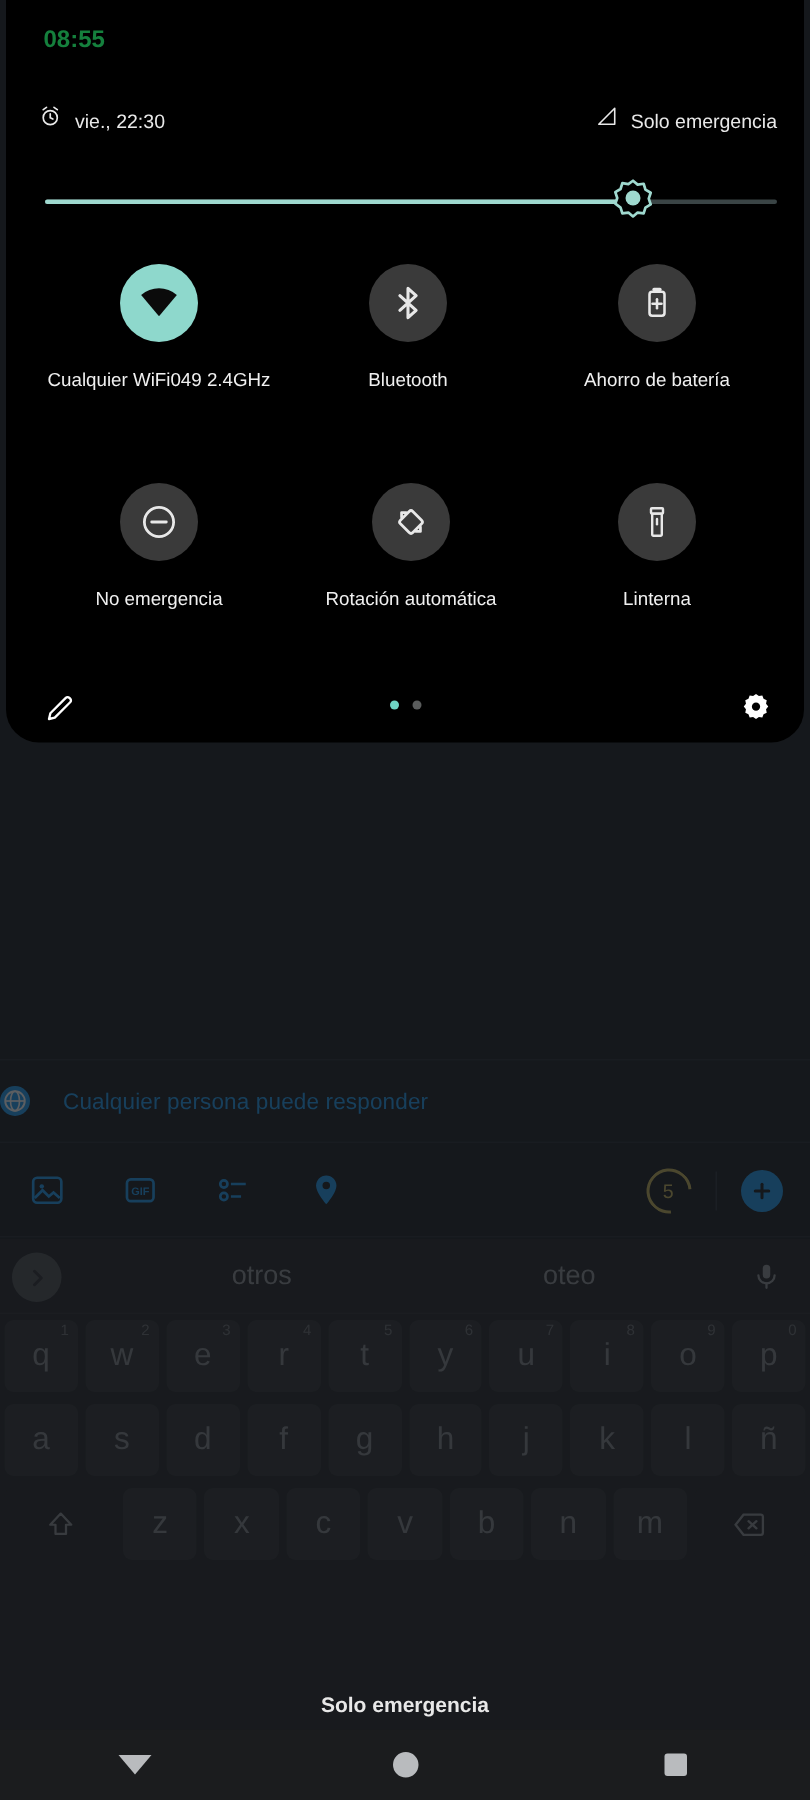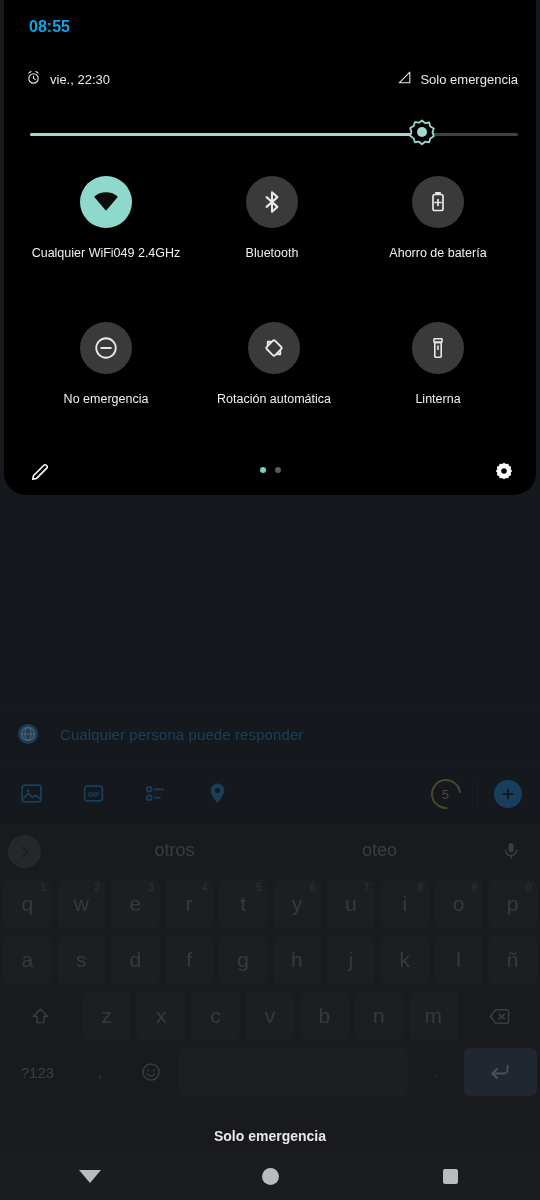--- a/index.html
+++ b/index.html
@@ -27,21 +27,20 @@
     background:#15181c;
   }
   .dimmed { opacity: 0.30; }
 
   #reply-row {
     position: absolute; left: 0; top: 706px;
     width: 540px; height: 56px;
     display: flex; align-items: center;
     border-top: 1px solid #23282d;
     border-bottom: 1px solid #23282d;
-    padding-left: 18px;
   }
   #reply-row .globe {
     width: 20px; height: 20px; border-radius: 50%;
     background: #1d9bf0; position: relative; flex: none;
   }
   #reply-row .globe svg { position:absolute; left:2px; top:2px; }
   #reply-row .label {
     margin-left: 22px; color: #1d9bf0;
     font-size: 15px; letter-spacing: .1px;
   }
@@ -140,21 +139,21 @@
   
   #qs-panel {
     position: absolute; left: 4px; top: 0;
     width: 532px; height: 495px;
     background: #000000;
     border-radius: 0 0 22px 22px;
     z-index: 20;
   }
   #statusbar-time {
     position: absolute; left: 25px; top: 18px;
-    color: #0ea5e9; font-size: 16px; font-weight: bold; text-align: center;
+    color: #15803d; font-size: 16px; font-weight: bold; text-align: center;
   }
   #sb-alarm {
     position: absolute; left: 22px; top: 70px;
     display: flex; align-items: center; gap: 9px;
   }
   #sb-alarm .txt { color: #e9e9e9; font-size: 13px; }
   #sb-signal {
     position: absolute; right: 18px; top: 70px;
     display: flex; align-items: center; gap: 8px;
   }
@@ -357,40 +356,20 @@
         <div class="key">m</div>
         <div class="key fn wide15">
           <svg width="23" height="23" viewBox="0 0 24 24" fill="none" stroke="#8b8e92" stroke-width="1.6" stroke-linecap="round">
             <path d="M8 5h12a1.5 1.5 0 0 1 1.5 1.5v11A1.5 1.5 0 0 1 20 19H8L2.5 12z"></path>
             <line x1="11.5" y1="9.5" x2="17" y2="14.5"></line>
             <line x1="17" y1="9.5" x2="11.5" y2="14.5"></line>
           </svg>
         </div>
       </div>
 
-      <div class="kb-row">
-        <div class="key fn wide15">?123</div>
-        <div class="key comma">,</div>
-        <div class="key fn">
-          <svg width="22" height="22" viewBox="0 0 24 24" fill="none" stroke="#8b8e92" stroke-width="1.6">
-            <circle cx="12" cy="12" r="8.8"></circle>
-            <circle cx="9" cy="10" r="1" fill="#8b8e92" stroke="none"></circle>
-            <circle cx="15" cy="10" r="1" fill="#8b8e92" stroke="none"></circle>
-            <path d="M8.2 14.3a4.6 4.6 0 0 0 7.6 0" stroke-linecap="round"></path>
-          </svg>
-        </div>
-        <div class="key space"></div>
-        <div class="key period">.</div>
-        <div class="key enter">
-          <svg width="24" height="24" viewBox="0 0 24 24" fill="none" stroke="#cfd6e0" stroke-width="1.8" stroke-linecap="round" stroke-linejoin="round">
-            <polyline points="9,9 4.5,13.5 9,18"></polyline>
-            <path d="M4.5 13.5H16a3.5 3.5 0 0 0 3.5-3.5V6"></path>
-          </svg>
-        </div>
-      </div>
     </div>
   </div>
 
   <div id="emergency-overlay">Solo emergencia</div>
 
   <div id="navbar">
     <div class="nav-btn">
         <span class="nav-back"></span>
       </div>
     <div class="nav-btn">

